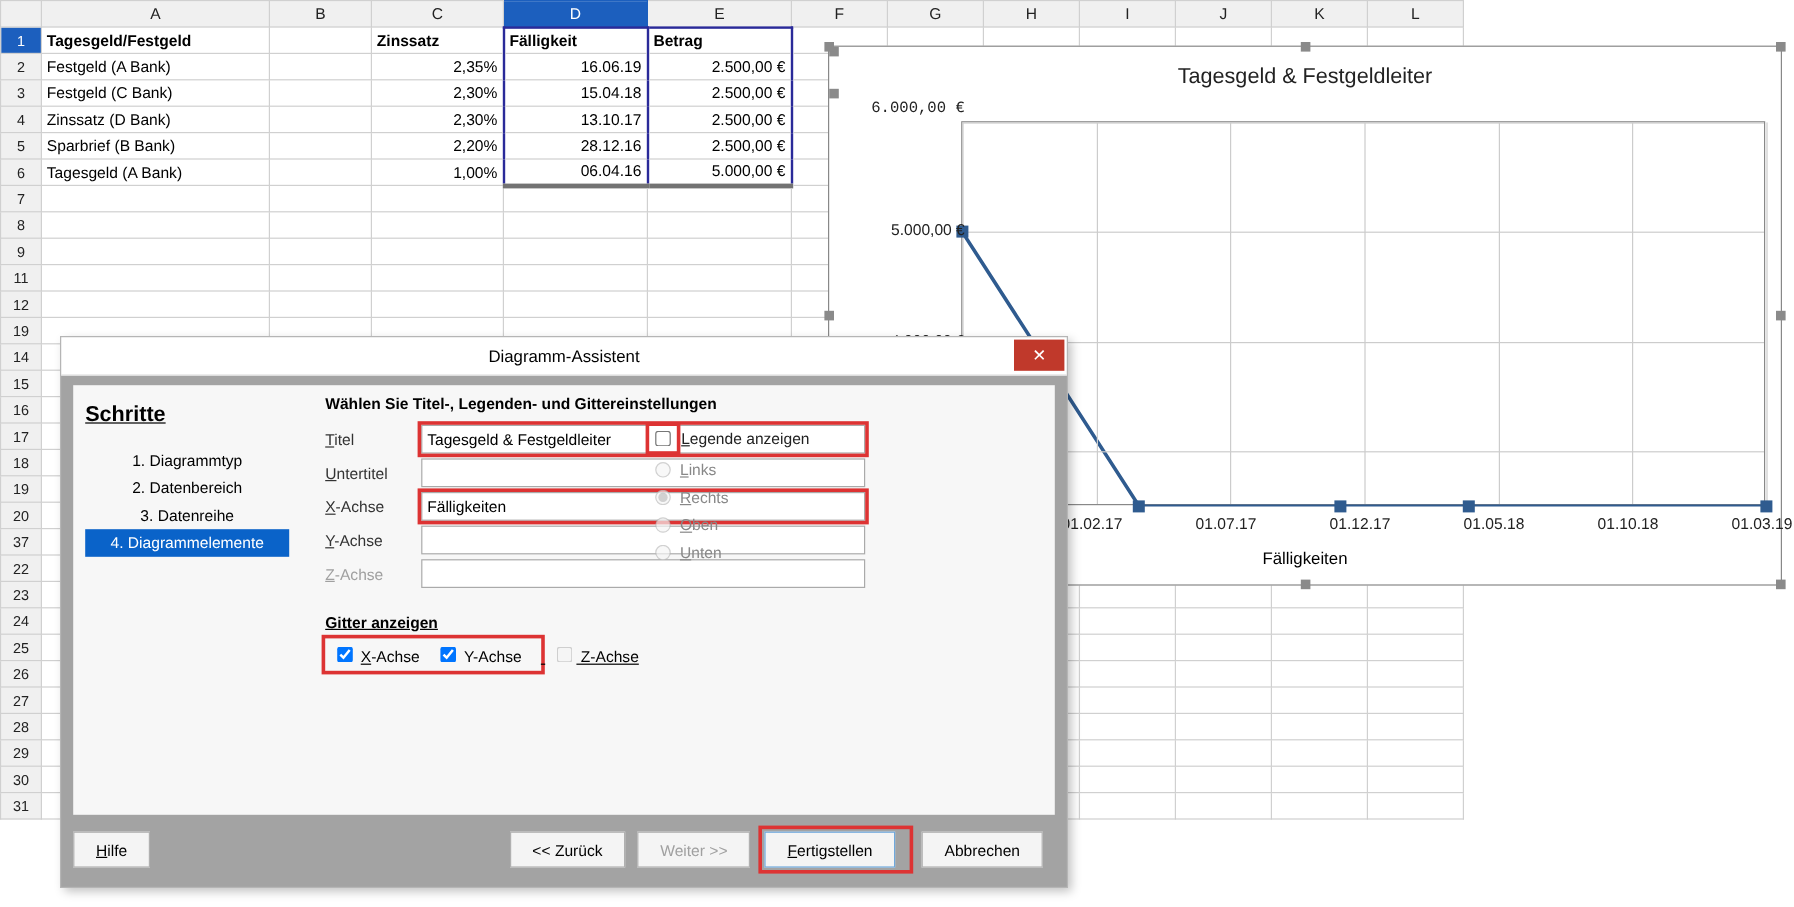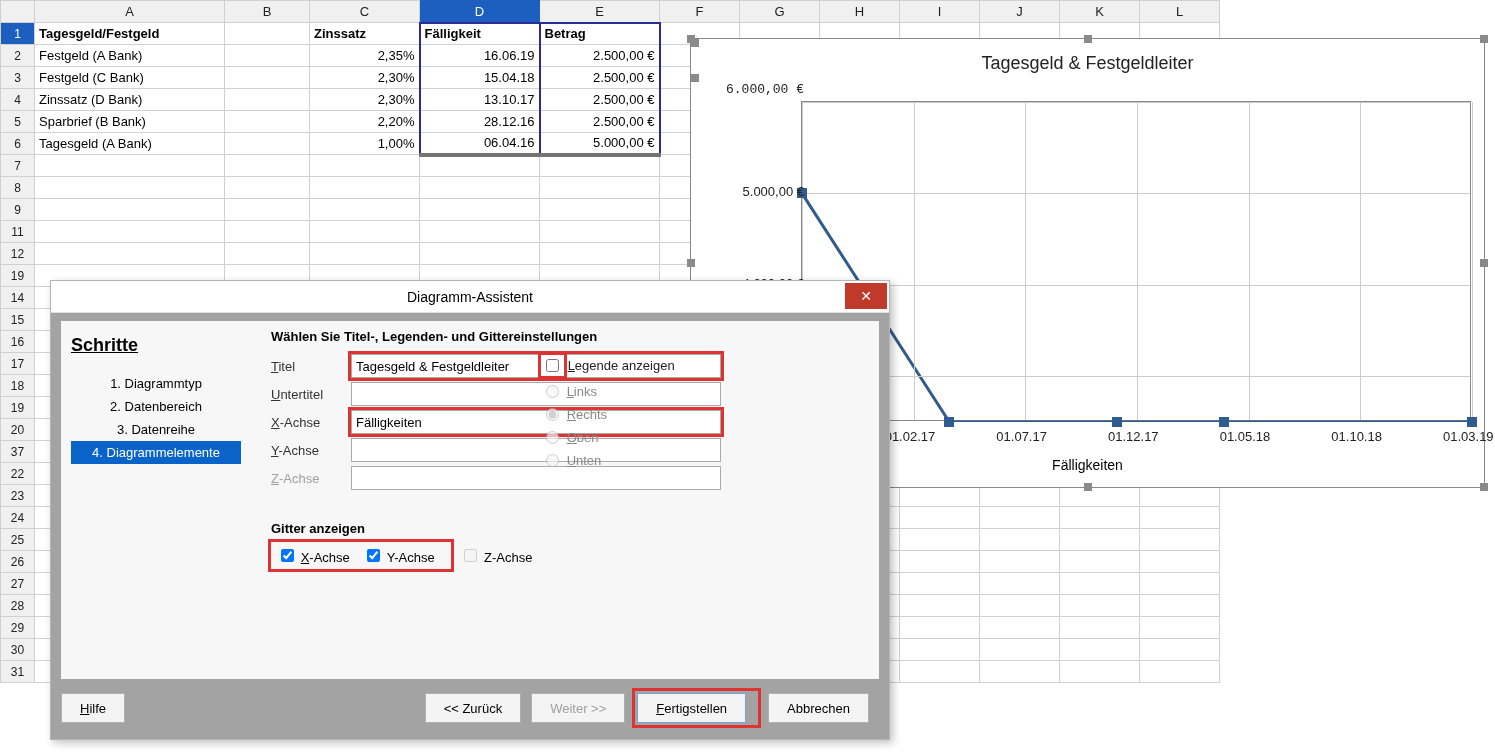--- a/index.html
+++ b/index.html
@@ -112,21 +112,21 @@
     border:1px solid #aaa; background:#fff; font-size:13px;
   }
   .row.disabled label { color:#a0a0a0; }
   .hl-red { outline:3px solid #d33; outline-offset:0px; }
   .legend-panel { position:absolute; left:480px; top:28px; font-size:13px; }
   .legend-panel label { display:block; margin:6px 0; color:#888; }
   .legend-panel label.enabled { color:#222; }
   .legend-panel input { margin-right:4px; vertical-align:-2px; }
   .legend-panel .ul { text-decoration:underline; }
   .legend-chk-wrap { display:inline-block; padding:1px; }
-  .grids-area { position:absolute; left:210px; top:198px; }
+  .grids-area { position:absolute; left:210px; top:188px;text-decoration:underline; }
   .grids-area h4 { margin:2px 0 6px; font-size:13px; }
   .grids-inner { display:inline-block; padding:4px 6px; }
   .grids-inner label { font-size:13px; margin-right:10px; }
   .grids-inner label .ul { text-decoration:underline; }
   .dlg-buttons {
     position:absolute; left:10px; right:10px; bottom:10px; height:42px;
     display:flex; align-items:center;
   }
   .btn {
     height:30px; padding:0 18px; margin-right:10px;

